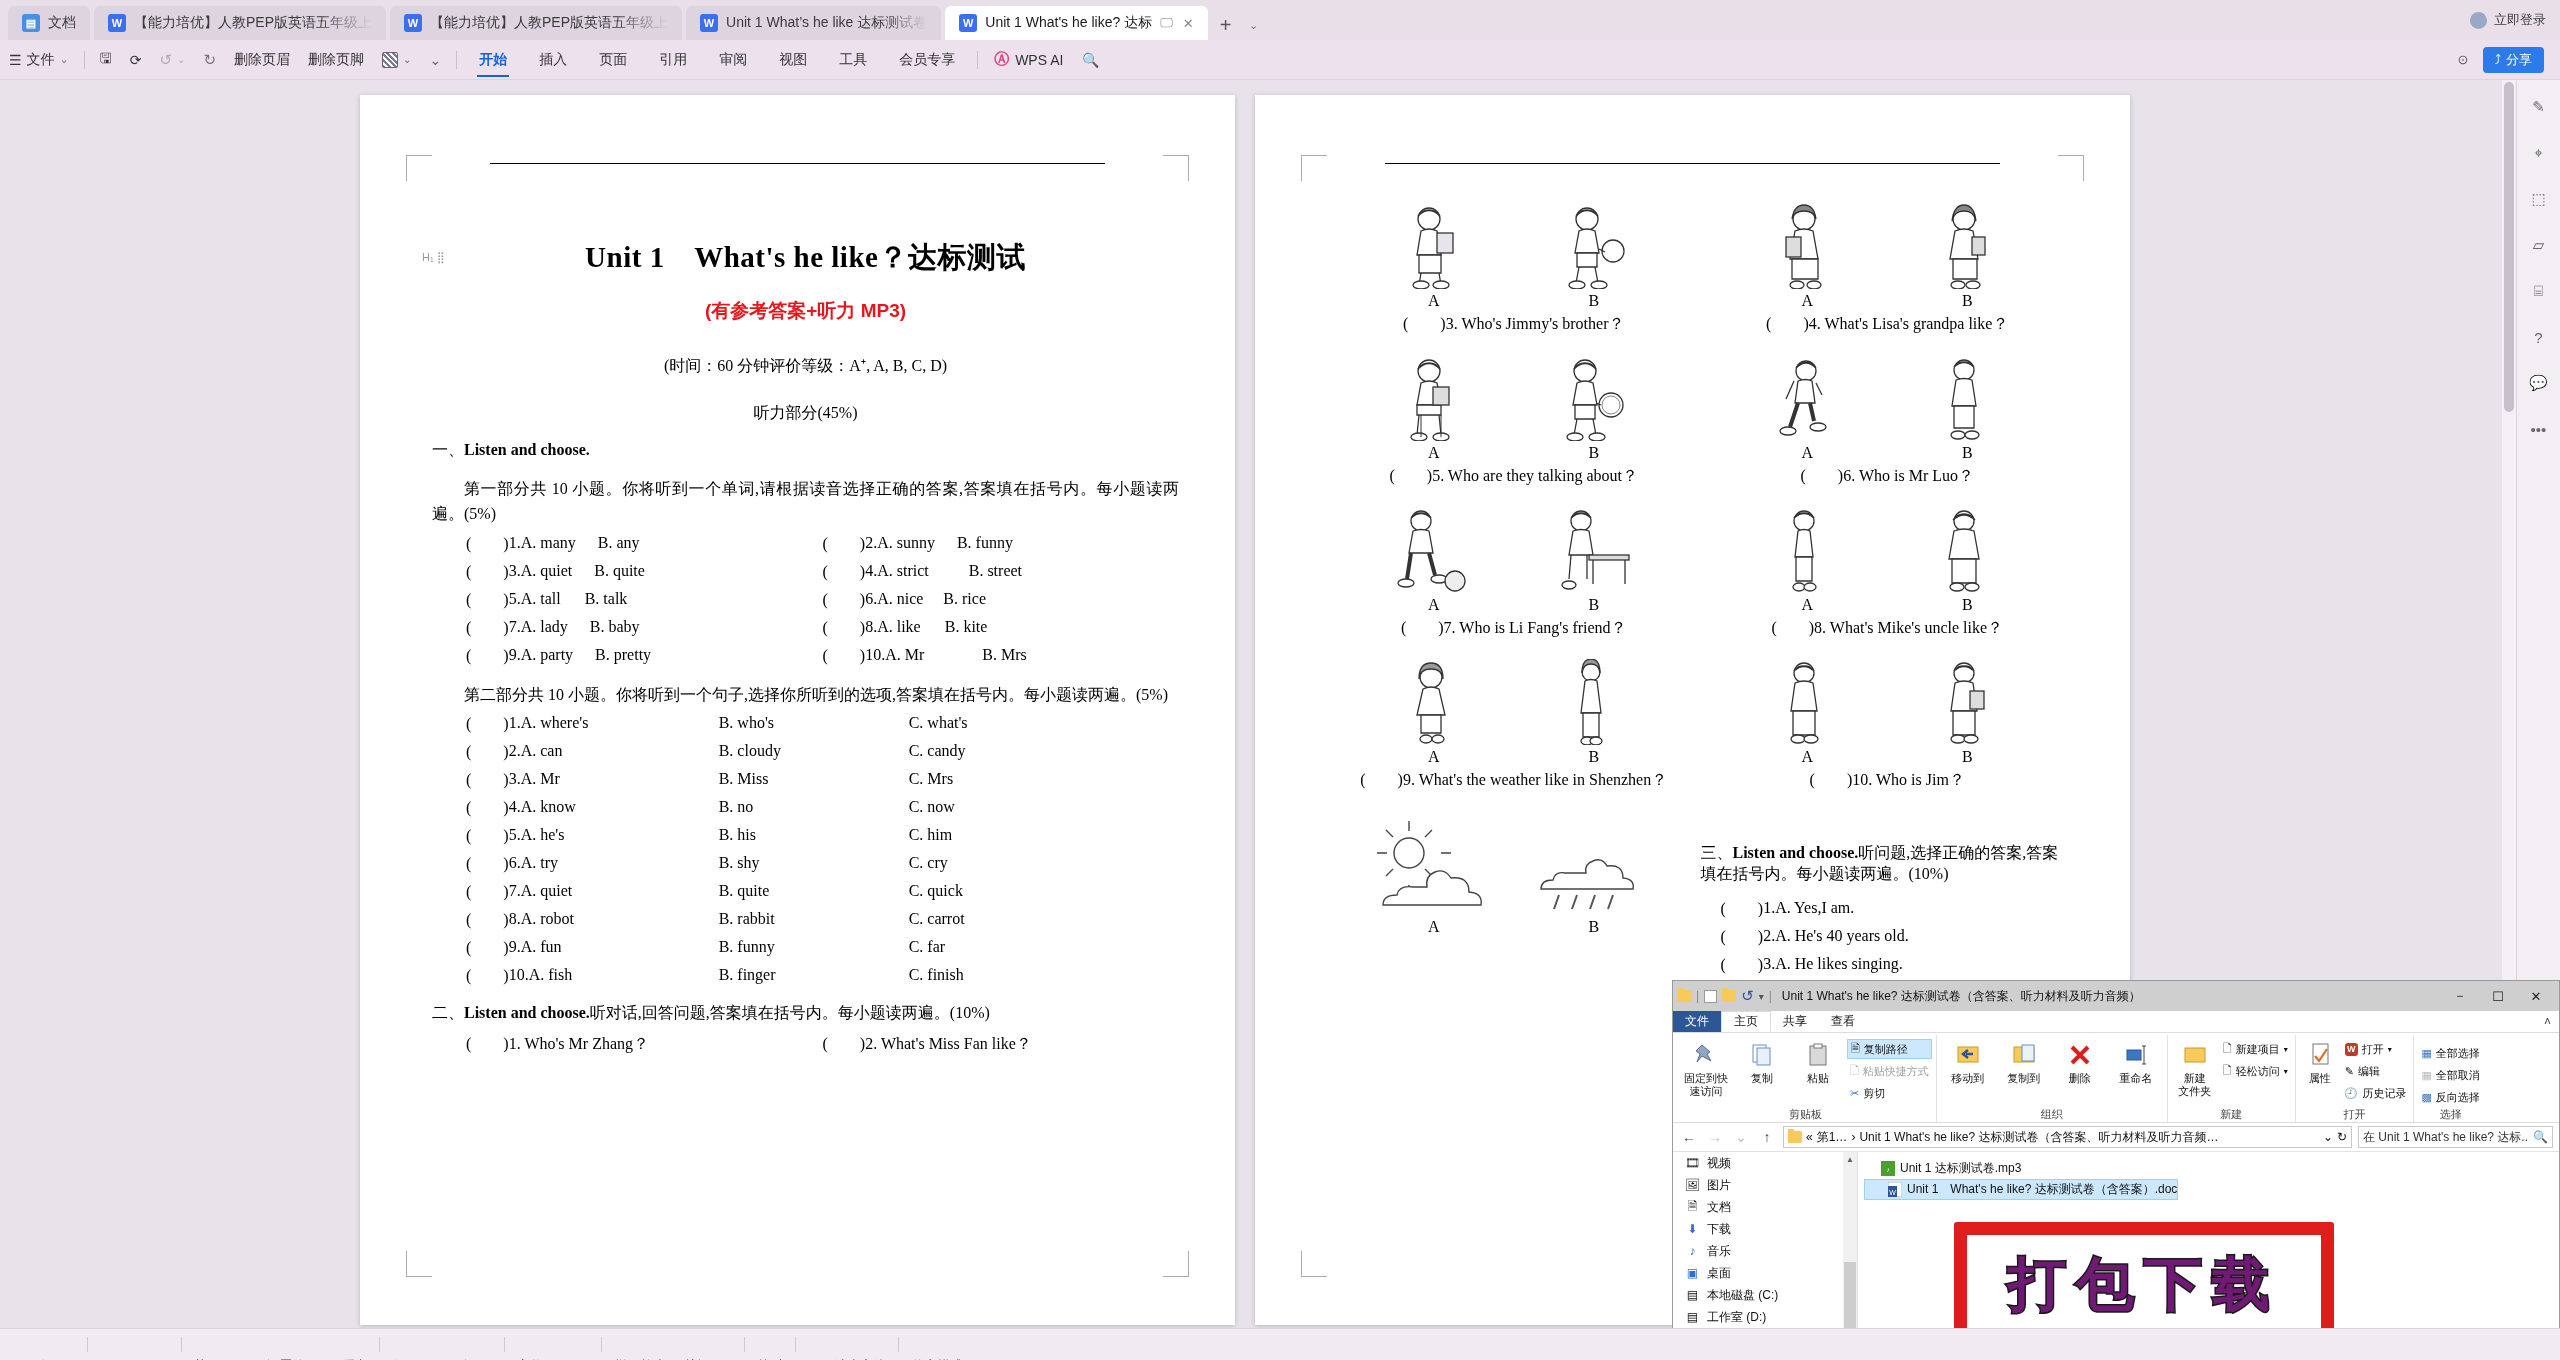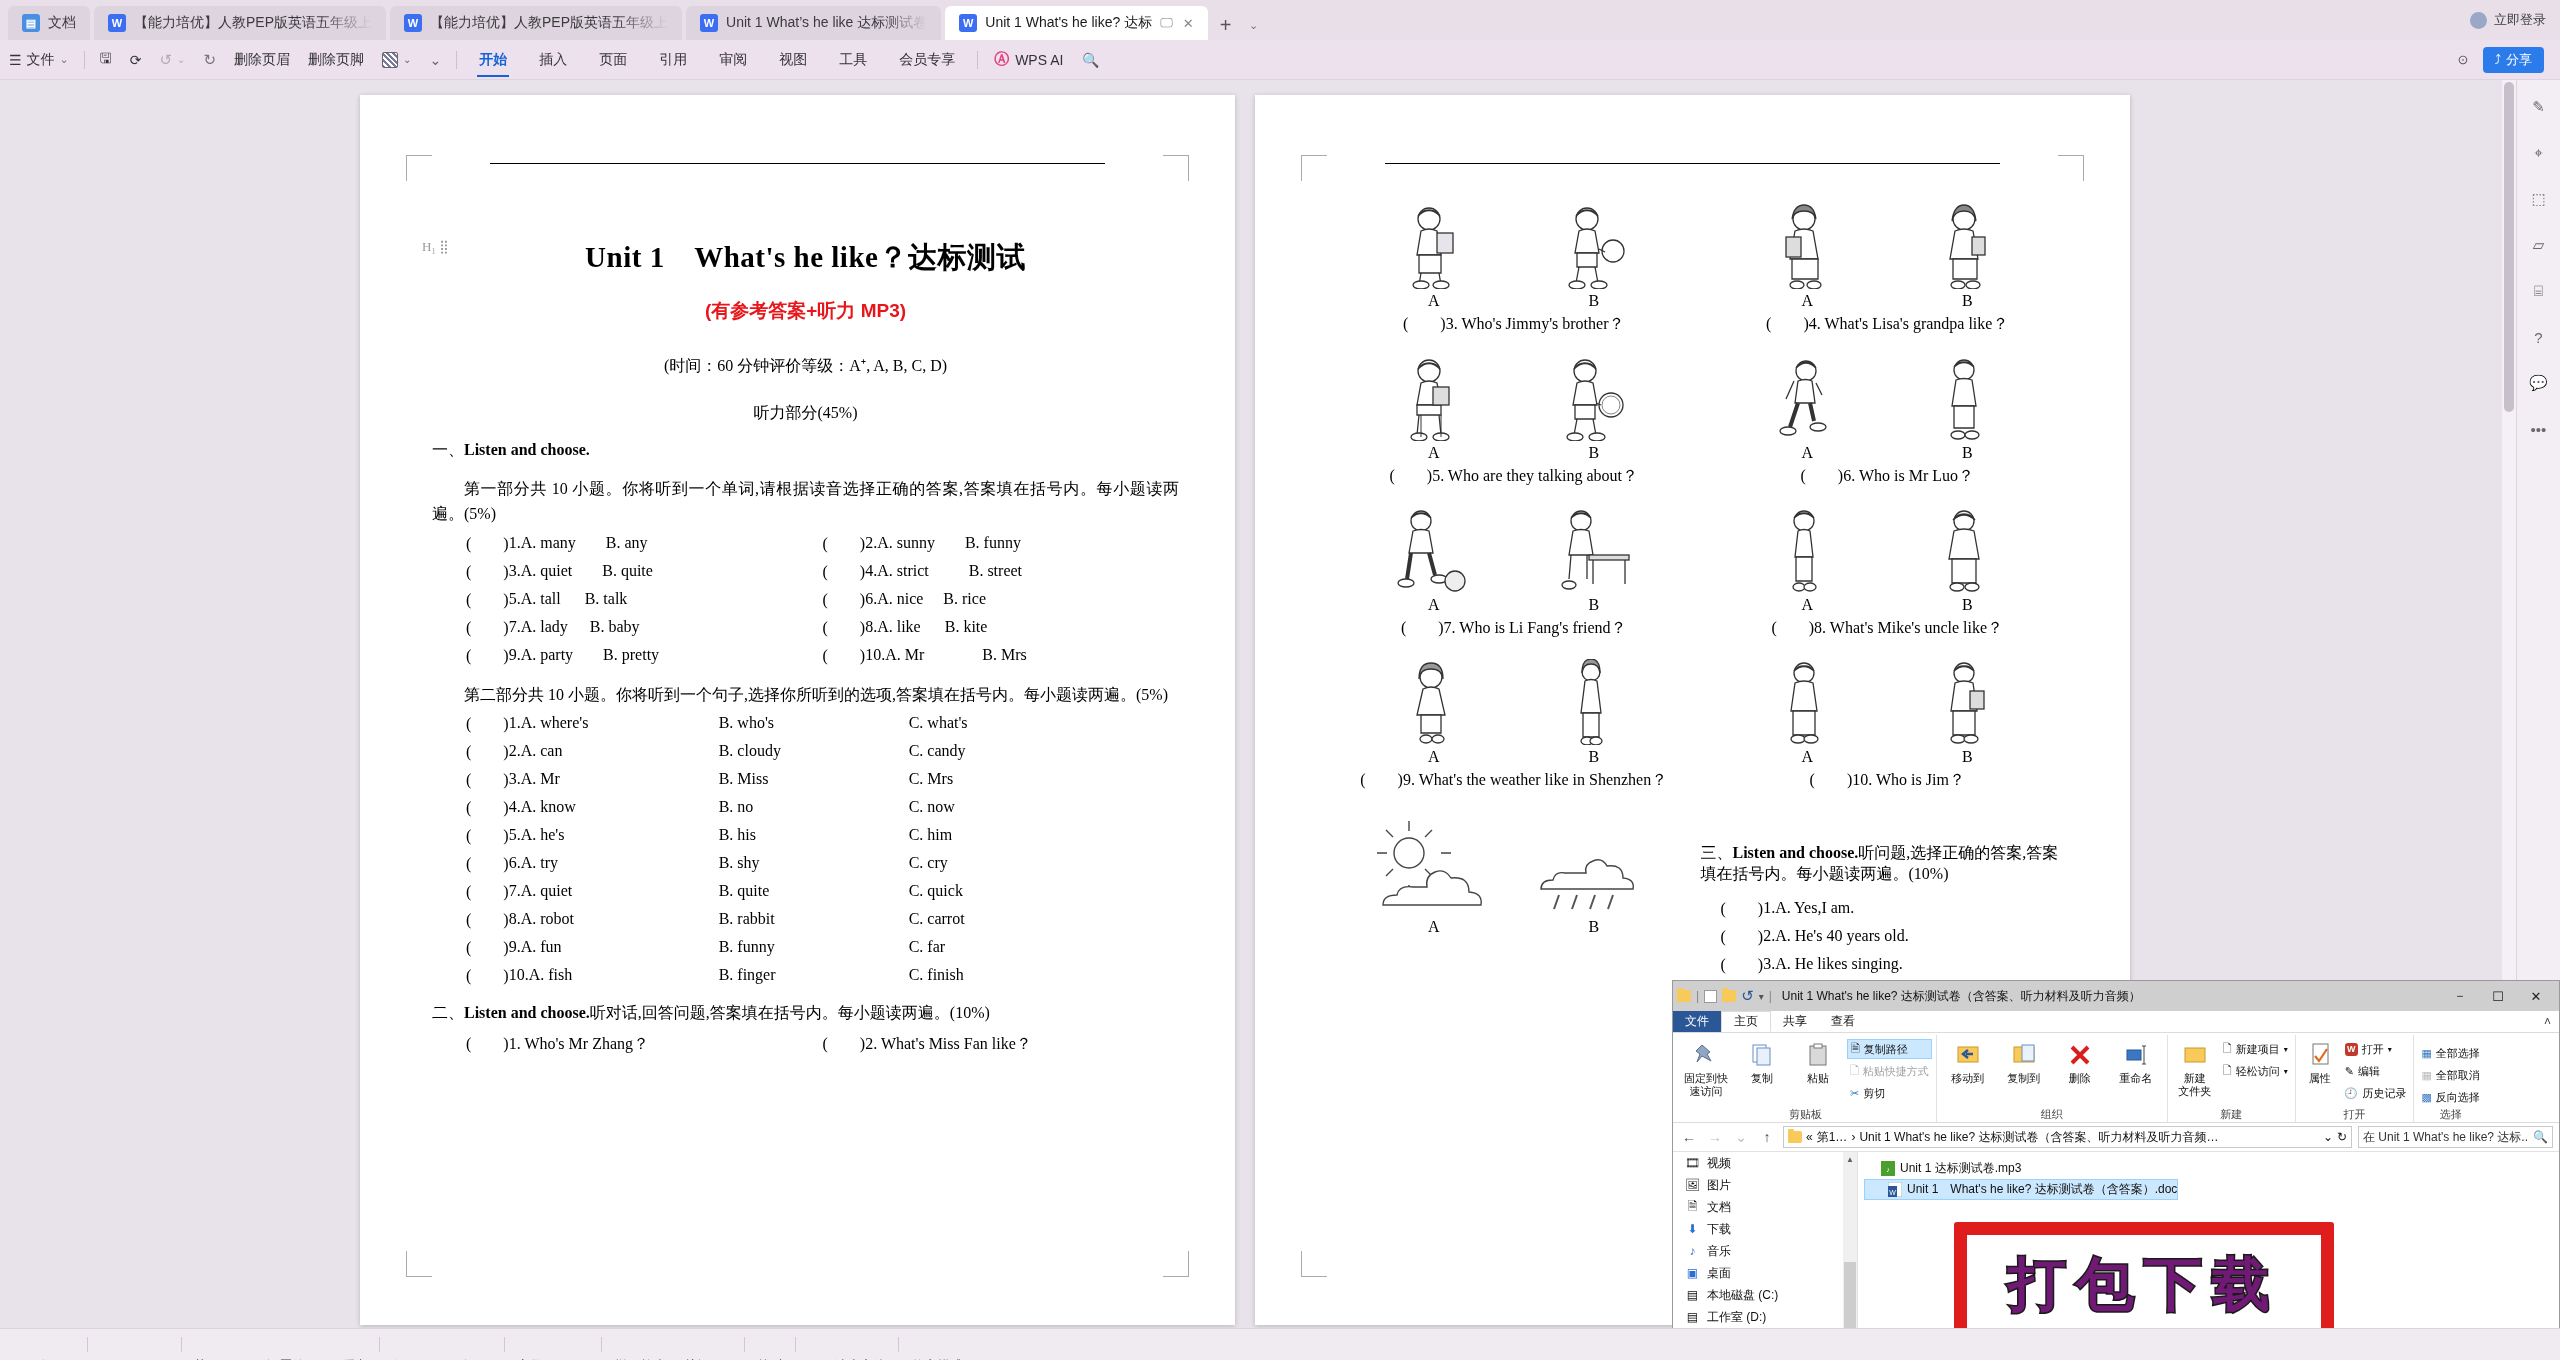--- a/index.html
+++ b/index.html
@@ -129,21 +129,21 @@
   .doc-p { font-size: 16px; margin-top: 16px; line-height: 1.55; text-align: justify; }
   .doc-p.ind { text-indent: 2em; }
   .doc-h { font-size: 16px; font-weight: bold; margin-top: 16px; }
   .doc-h .zh { font-weight: normal; }
 
   .qrow { display: flex; font-size: 16px; margin-top: 7px; padding-left: 34px; }
   .qcell { display: flex; }
   .qcell .par { letter-spacing: 0; }
   .qnum { white-space: nowrap; }
   .two-col .qcell { width: 50%; }
-  .two-col .qcell .op1 { margin-left: 30px; }
+  .two-col .qcell .op1 { margin-left: 22px; }
   .three-col .qcell { width: 100%; display: flex; }
   .three-col .lab { width: 210px; }
   .three-col .o2 { width: 190px; }
 
   .pairrow { display: flex; font-size: 16px; margin-top: 10px; padding-left: 34px; }
   .pairrow > div { width: 50%; }
 
   
   .picgrid { margin-top: 12px; }
   .picrow { display: flex; }
@@ -335,21 +335,21 @@
 </div>
 
 <div class="workspace">
 
   <div class="page pageL">
     <div class="corner tl"></div>
     <div class="corner tr"></div>
     <div class="corner bl"></div>
     <div class="corner br"></div>
     <div class="hdr-rule"></div>
-    <div style="position:absolute;left:62px;top:144px;color:#9a9a9a;font-size:13px;font-family:Liberation Serif, serif">H₁ ⣿</div>
+    <div style="position:absolute;left:62px;top:156px;color:#9a9a9a;font-size:11px;font-family:Liberation Sans, sans-serif">H₁ ⣿</div>
 
     <div class="page-pad">
       <div class="doc-title">Unit 1　What's he like？达标测试</div>
       <div class="doc-sub">(有参考答案+听力 MP3)</div>
       <div class="doc-line-c">(时间：60 分钟评价等级：A⁺, A, B, C, D)</div>
       <div class="doc-line-c sp">听力部分(45%)</div>
 
       <div class="doc-h">
         <span class="zh">一、</span><span>Listen and choose.</span>
       </div>

